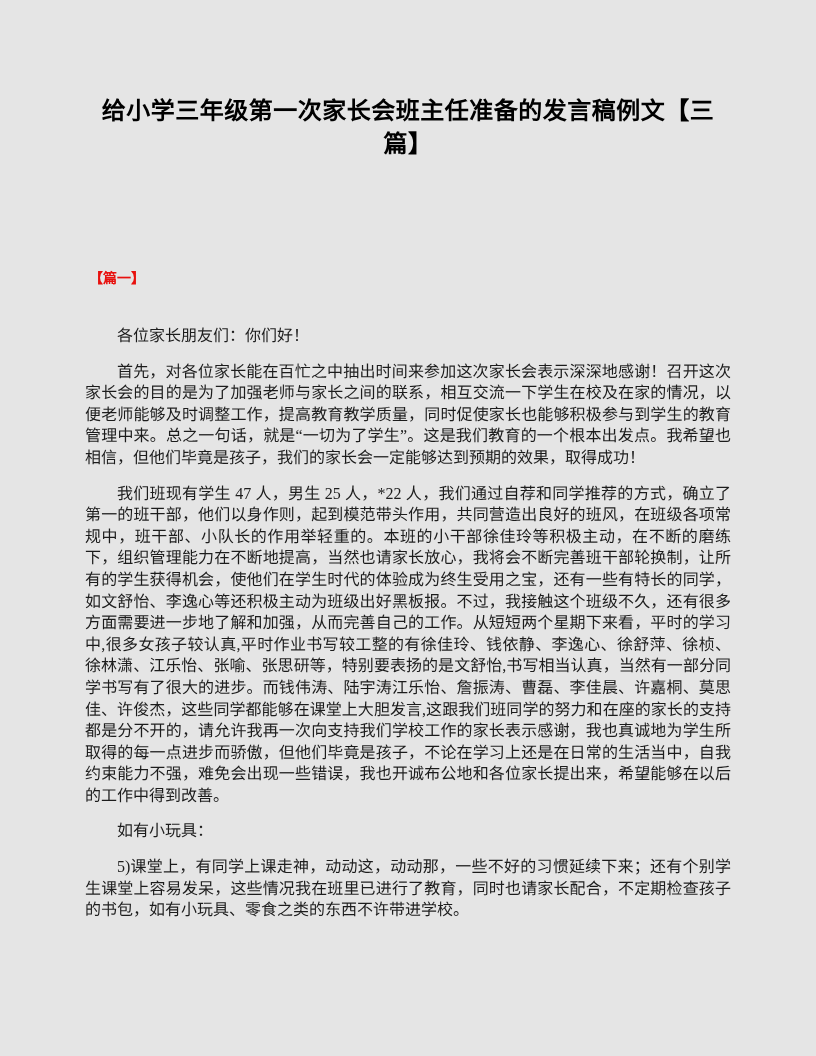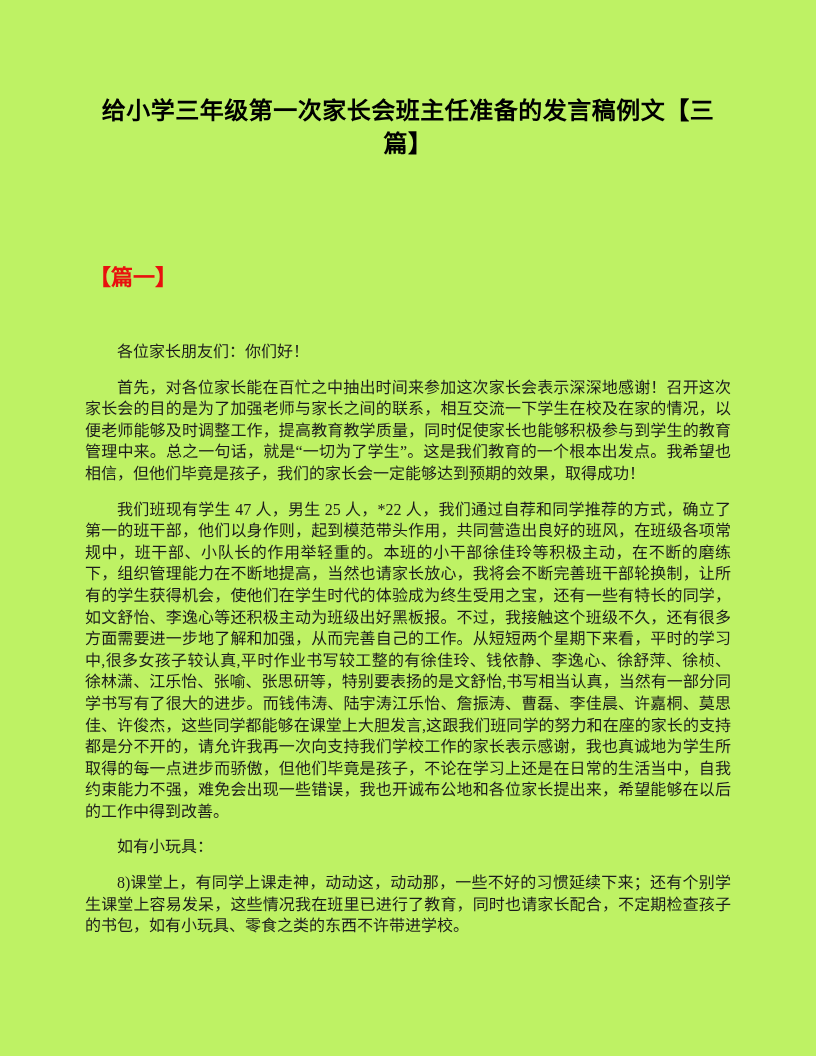--- a/index.html
+++ b/index.html
@@ -4,47 +4,47 @@
 <style>
   html, body {
     margin: 0;
     padding: 0;
     background: #ffffff;
   }
   .page {
     position: relative;
     width: 816px;
     height: 1056px;
-    background: #bef264;
+    background: #e5e5e5;
     overflow: hidden;
     box-sizing: border-box;
     padding: 94px 85px 0 85px;
     font-family: "Liberation Serif", "DejaVu Serif", serif;
     color: #1c1c1c;
   }
   .doc-title {
     font-family: "Liberation Sans", "DejaVu Sans", sans-serif;
     font-weight: 700;
     font-size: 24px;
     line-height: 33px;
     text-align: center;
     color: #000000;
     margin: 0 0 0 0;
     letter-spacing: 0.5px;
   }
   .section-heading {
     font-family: "Liberation Sans", "DejaVu Sans", sans-serif;
     font-weight: 700;
-    font-size: 22px;
+    font-size: 14px;
     line-height: 22px;
     color: #e8110e;
     margin: 107px 0 0 4px;
   }
   .doc-body {
-    margin-top: 52px;
+    margin-top: 36px;
   }
   .doc-body p {
     font-size: 16px;
     line-height: 21.6px;
     text-align: justify;
     text-indent: 2em;
     margin: 0 0 14px 0;
     word-break: break-all;
   }
 </style>
@@ -54,15 +54,15 @@
 <div class="page">
   <h1 class="doc-title">给小学三年级第一次家长会班主任准备的发言稿例文【三篇】</h1>
 
   <div class="section-heading">【篇一】</div>
 
   <div class="doc-body">
     <p>各位家长朋友们：你们好！</p>
     <p>首先，对各位家长能在百忙之中抽出时间来参加这次家长会表示深深地感谢！召开这次家长会的目的是为了加强老师与家长之间的联系，相互交流一下学生在校及在家的情况，以便老师能够及时调整工作，提高教育教学质量，同时促使家长也能够积极参与到学生的教育管理中来。总之一句话，就是“一切为了学生”。这是我们教育的一个根本出发点。我希望也相信，但他们毕竟是孩子，我们的家长会一定能够达到预期的效果，取得成功！</p>
     <p>我们班现有学生 47 人，男生 25 人，*22 人，我们通过自荐和同学推荐的方式，确立了第一的班干部，他们以身作则，起到模范带头作用，共同营造出良好的班风，在班级各项常规中，班干部、小队长的作用举轻重的。本班的小干部徐佳玲等积极主动，在不断的磨练下，组织管理能力在不断地提高，当然也请家长放心，我将会不断完善班干部轮换制，让所有的学生获得机会，使他们在学生时代的体验成为终生受用之宝，还有一些有特长的同学，如文舒怡、李逸心等还积极主动为班级出好黑板报。不过，我接触这个班级不久，还有很多方面需要进一步地了解和加强，从而完善自己的工作。从短短两个星期下来看，平时的学习中,很多女孩子较认真,平时作业书写较工整的有徐佳玲、钱依静、李逸心、徐舒萍、徐桢、徐林潇、江乐怡、张喻、张思研等，特别要表扬的是文舒怡,书写相当认真，当然有一部分同学书写有了很大的进步。而钱伟涛、陆宇涛江乐怡、詹振涛、曹磊、李佳晨、许嘉桐、莫思佳、许俊杰，这些同学都能够在课堂上大胆发言,这跟我们班同学的努力和在座的家长的支持都是分不开的，请允许我再一次向支持我们学校工作的家长表示感谢，我也真诚地为学生所取得的每一点进步而骄傲，但他们毕竟是孩子，不论在学习上还是在日常的生活当中，自我约束能力不强，难免会出现一些错误，我也开诚布公地和各位家长提出来，希望能够在以后的工作中得到改善。</p>
     <p>如有小玩具：</p>
-    <p>8)课堂上，有同学上课走神，动动这，动动那，一些不好的习惯延续下来；还有个别学生课堂上容易发呆，这些情况我在班里已进行了教育，同时也请家长配合，不定期检查孩子的书包，如有小玩具、零食之类的东西不许带进学校。</p>
+    <p>5)课堂上，有同学上课走神，动动这，动动那，一些不好的习惯延续下来；还有个别学生课堂上容易发呆，这些情况我在班里已进行了教育，同时也请家长配合，不定期检查孩子的书包，如有小玩具、零食之类的东西不许带进学校。</p>
   </div>
 </div>
 
 </body></html>

